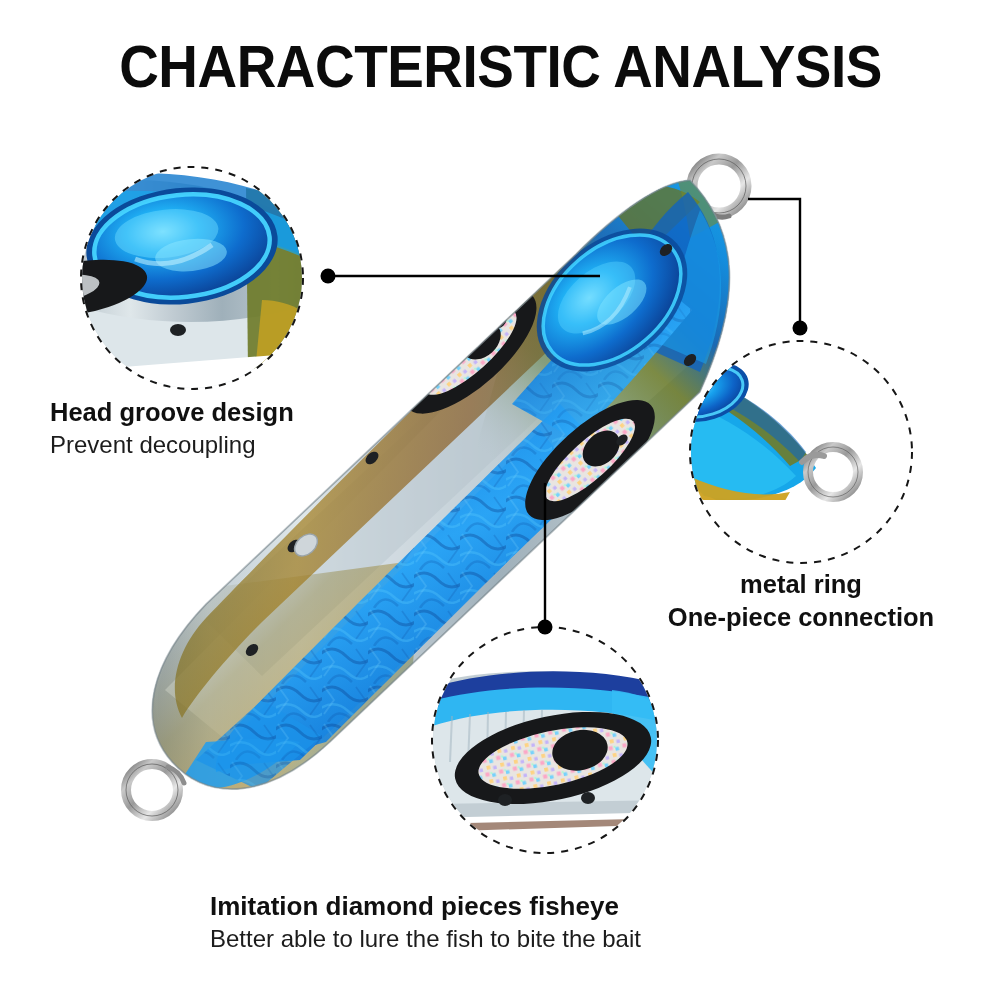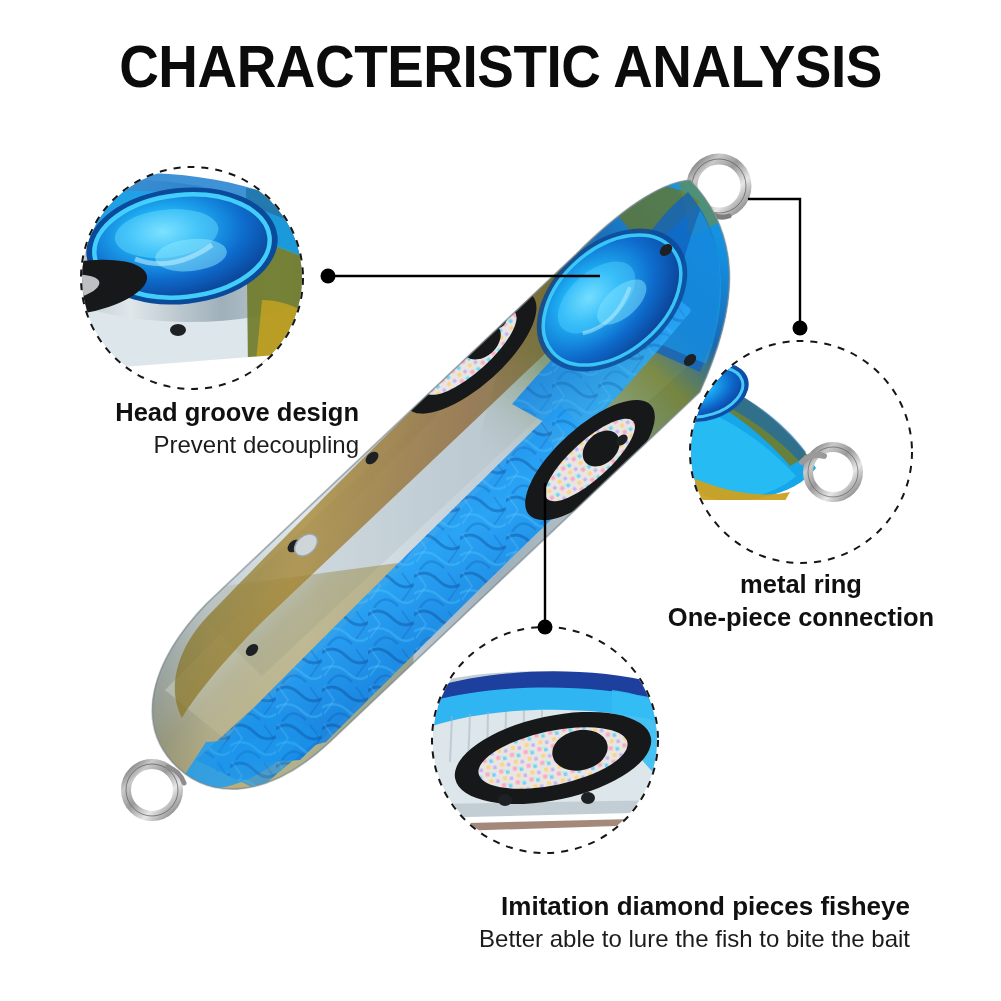--- a/index.html
+++ b/index.html
@@ -22,23 +22,23 @@
   
   .cap{position:absolute;color:#111;}
   .cap .hl{
     font-weight:bold;font-size:25.5px;line-height:33px;
     color:#101010;white-space:nowrap;
   }
   .cap .sub{
     font-weight:400;font-size:24px;line-height:32px;color:#1c1c1c;
     white-space:nowrap;
   }
-  #cap-head{left:59px;top:396px;width:300px;text-align:right;}
+  #cap-head{left:50px;top:396px;width:300px;text-align:left;}
   #cap-ring{left:636px;top:568px;width:330px;text-align:center;}
-  #cap-eye {left:210px;top:890px;width:700px;text-align:right;}
+  #cap-eye {left:210px;top:890px;width:700px;text-align:left;}
   #cap-eye .hl{font-size:26px;}
   #cap-eye .sub{font-size:24px;}
 </style>
 </head>
 <body>
 
 <div id="stage">
 
   <div class="title">CHARACTERISTIC ANALYSIS</div>
 

